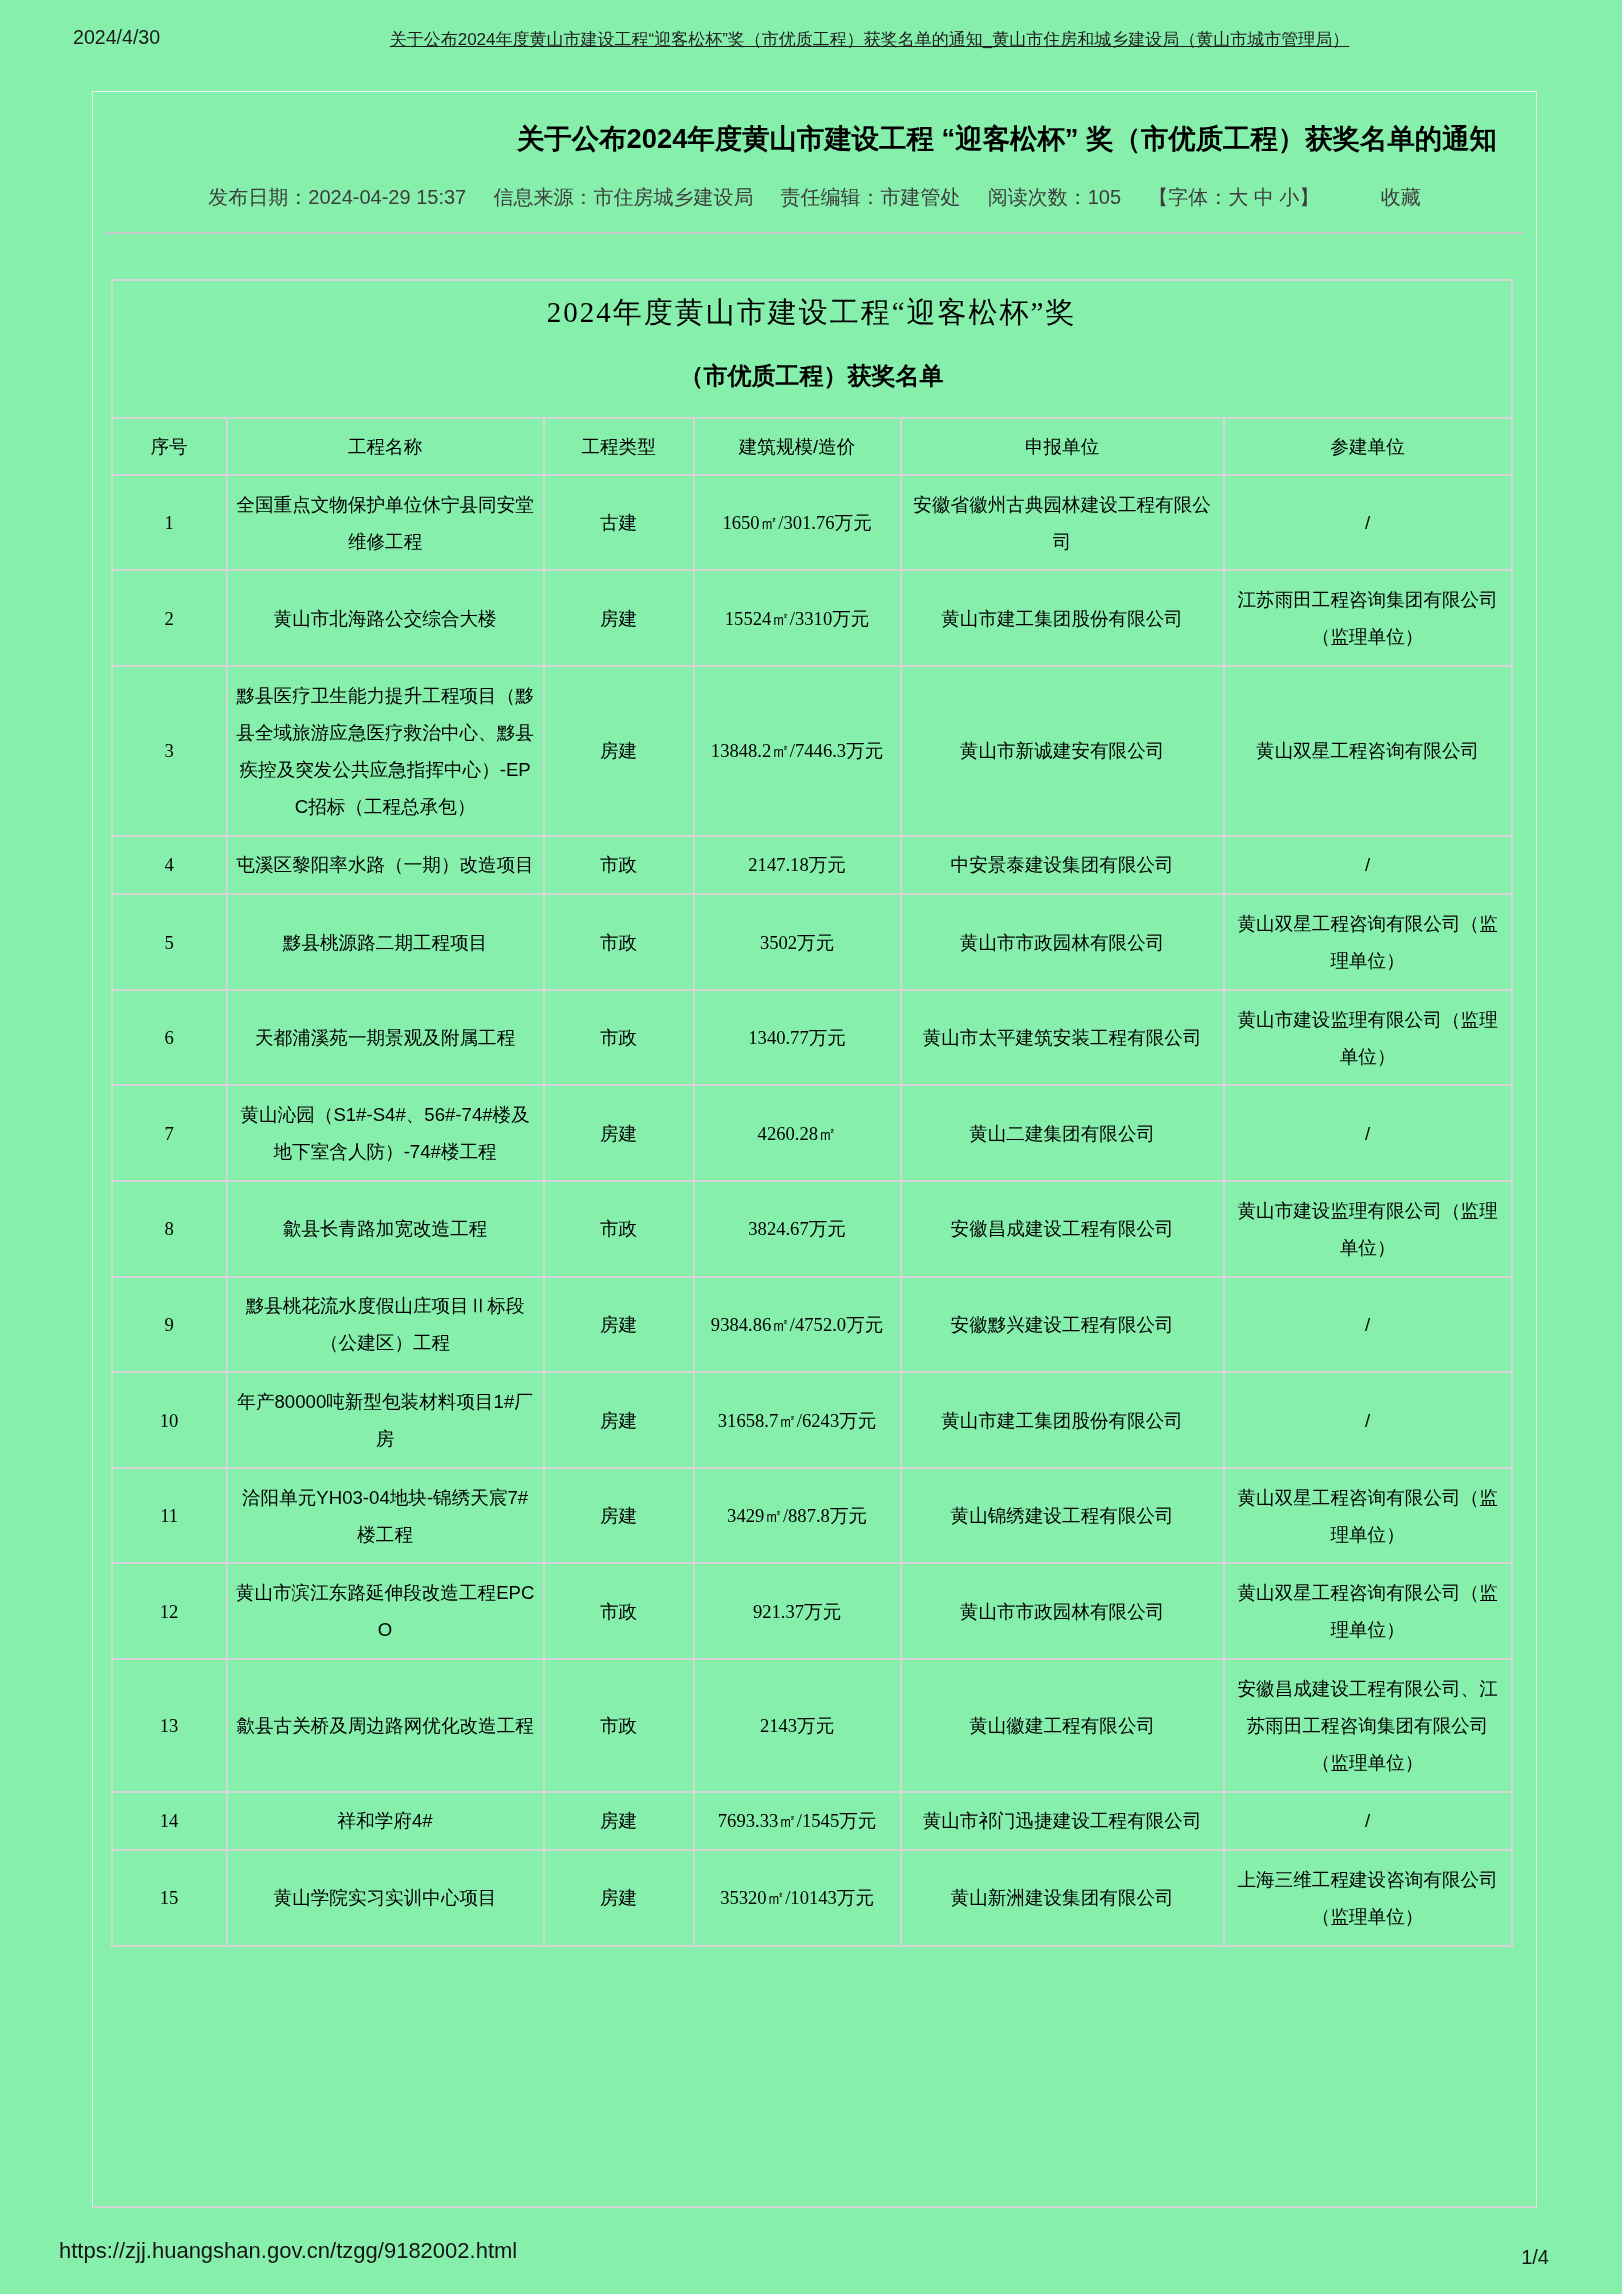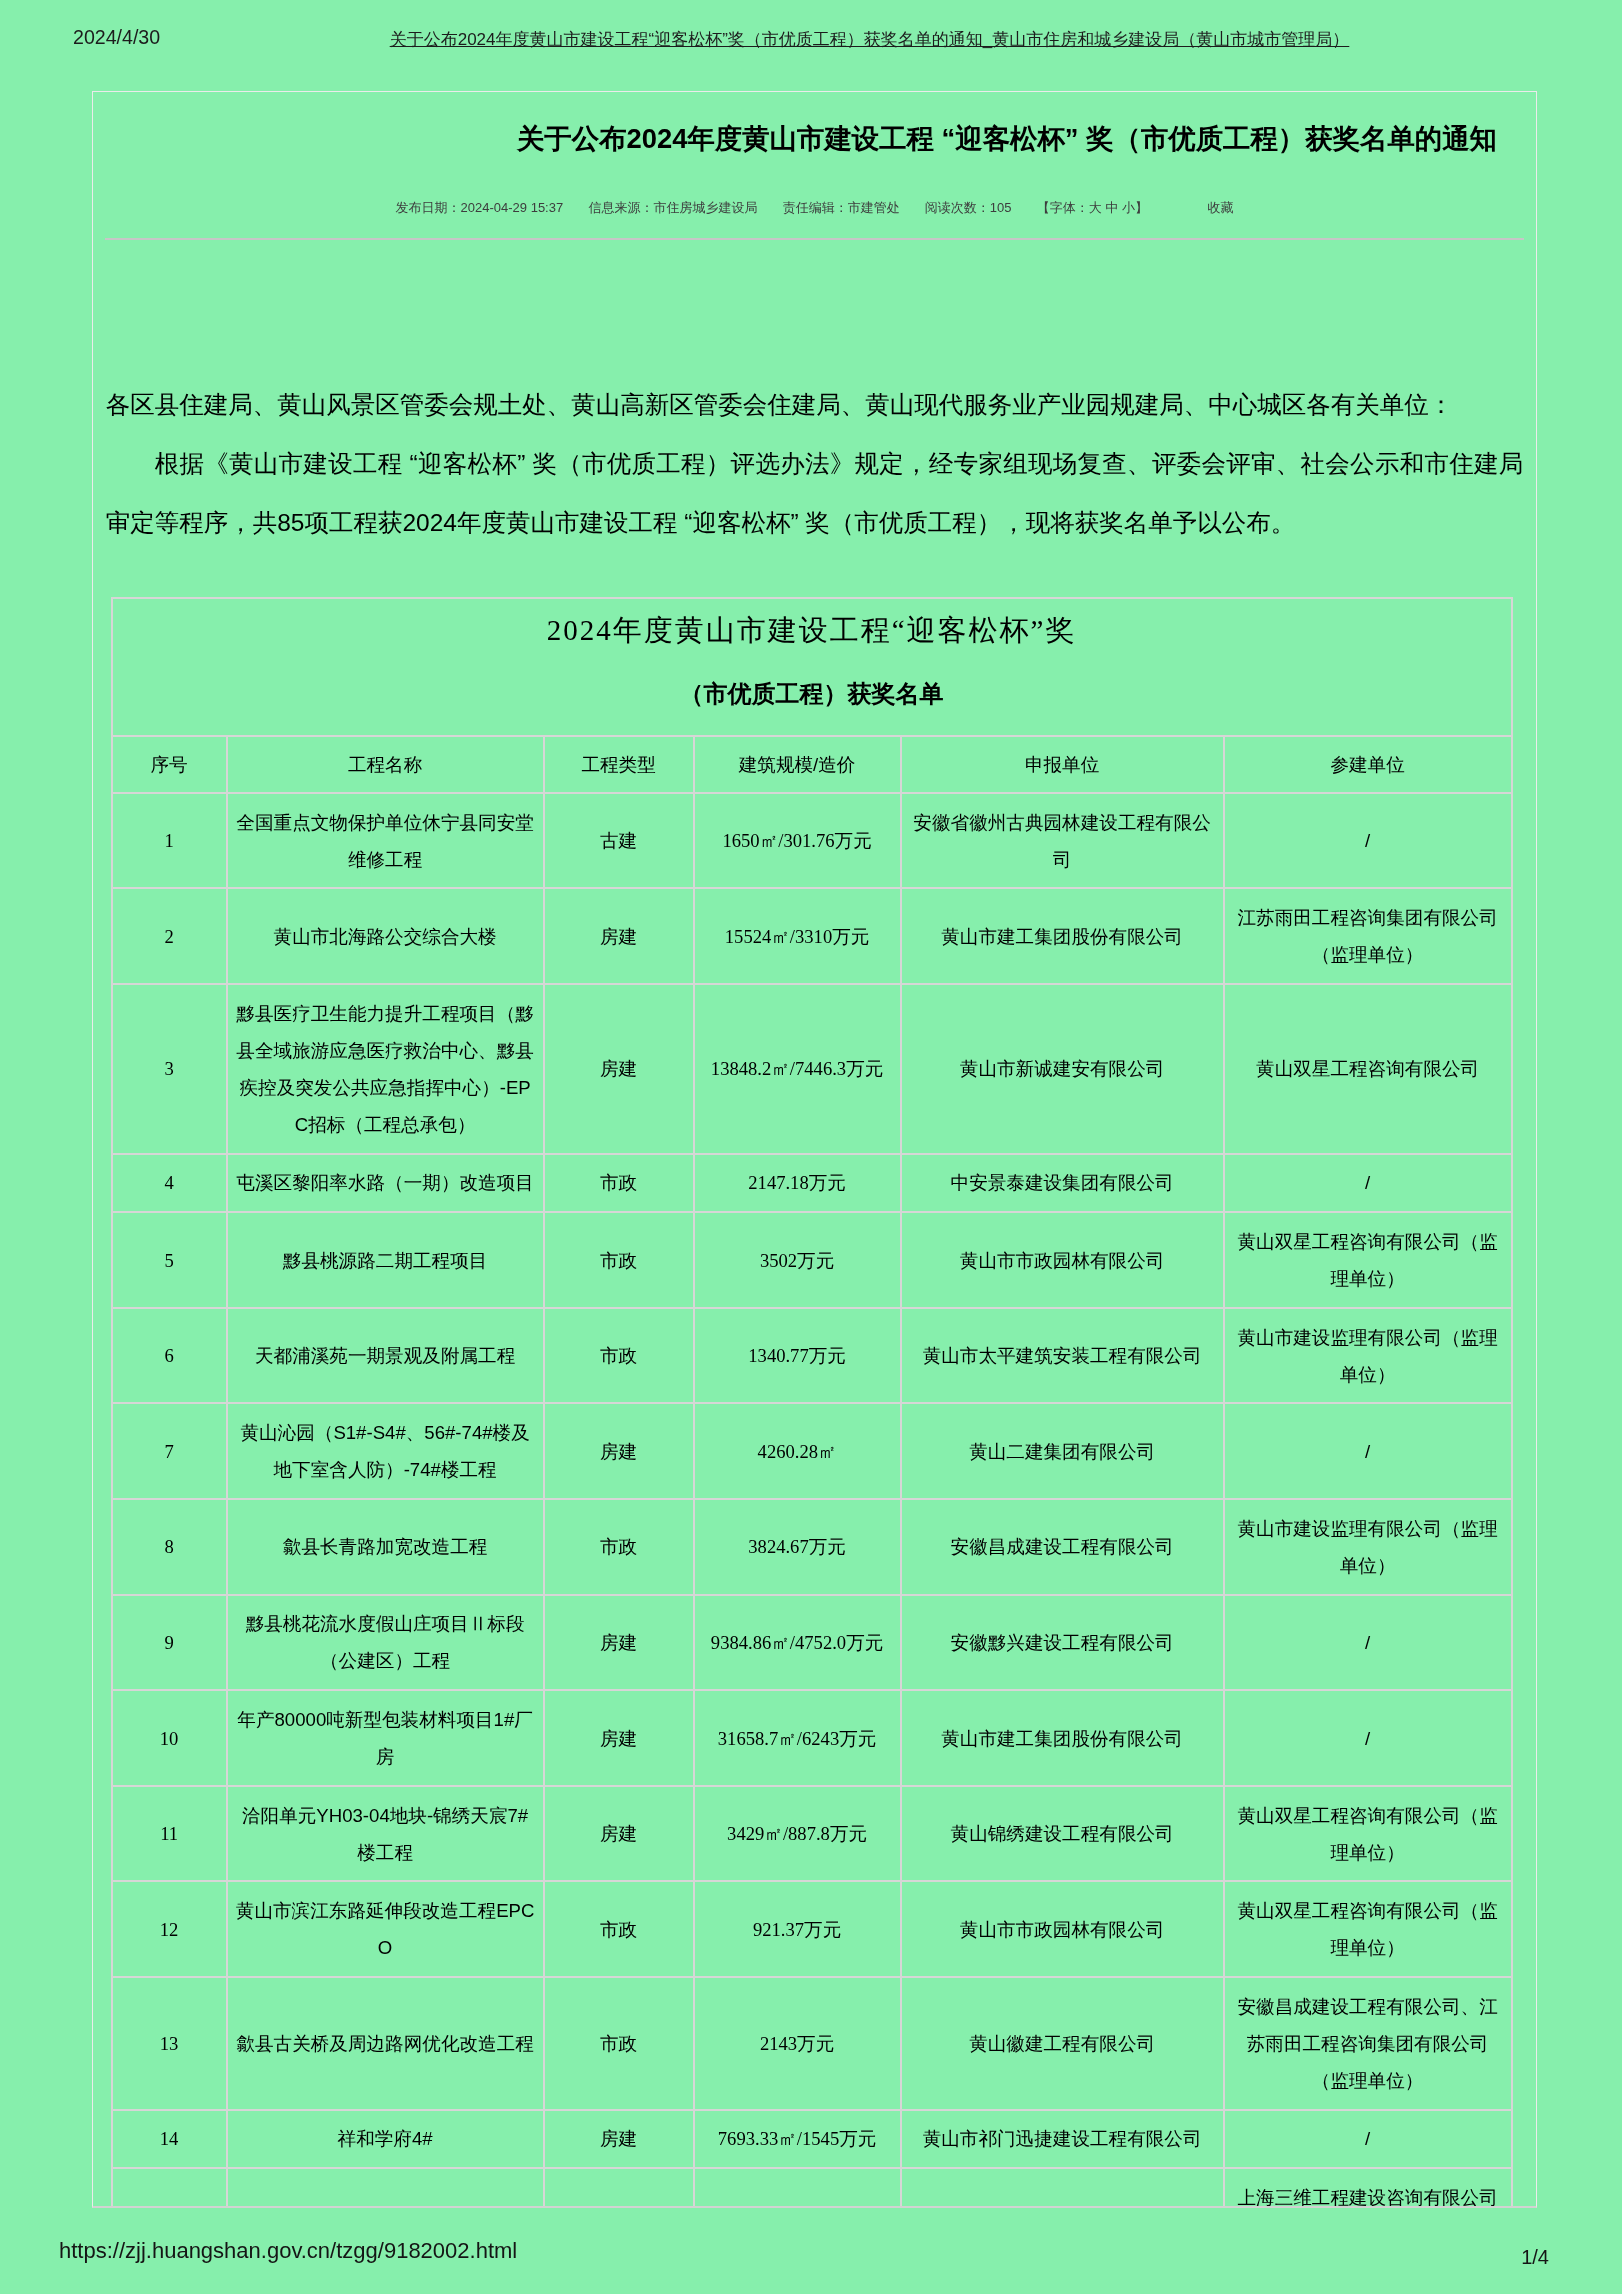--- a/index.html
+++ b/index.html
@@ -32,23 +32,23 @@
     border: 1px solid #ebebeb;
     border-bottom: 2px solid #d2d2d2;
     overflow: hidden;
   }
   .notice-title {
     margin: 29px 39px 0;
     text-align: right;
     font-size: 27.4px; font-weight: bold; color: #000;
   }
   .meta-line {
-    margin-top: 42px;
+    margin-top: 27px;
     text-align: center;
-    font-size: 13px; color: #3d3d3d;
+    font-size: 20px; color: #3d3d3d;
   }
   .meta-line span { margin: 0 10.8px; }
   .meta-line .favorite { margin-left: 45px; }
   .meta-divider {
     height: 2px; background: #c7c7c7;
     margin: 20.6px 11.8px 0;
   }
 
   
   .para-block {
@@ -118,24 +118,20 @@
       <span>发布日期：2024-04-29 15:37</span>
       <span>信息来源：市住房城乡建设局</span>
       <span>责任编辑：市建管处</span>
       <span>阅读次数：105</span>
       <span>【字体：大 中 小】</span>
       <span class="favorite">收藏</span>
     </div>
 
     <div class="meta-divider"></div>
 
-    <div class="para-block">
-      <p>各区县住建局、黄山风景区管委会规土处、黄山高新区管委会住建局、黄山现代服务业产业园规建局、中心城区各有关单位：</p>
-      <p class="indent">根据《黄山市建设工程 “迎客松杯” 奖（市优质工程）评选办法》规定，经专家组现场复查、评委会评审、社会公示和市住建局审定等程序，共85项工程获2024年度黄山市建设工程 “迎客松杯” 奖（市优质工程），现将获奖名单予以公布。</p>
-    </div>
 
     <table class="award">
       <colgroup>
         <col style="width:115px">
           <col style="width:317px">
           <col style="width:150px">
         <col style="width:207px">
           <col style="width:323px">
           <col style="width:288px">
       </colgroup>

